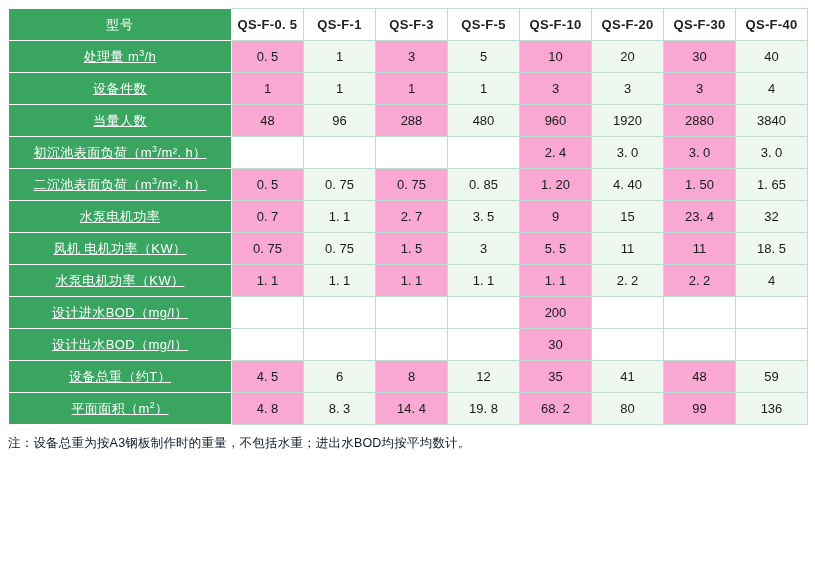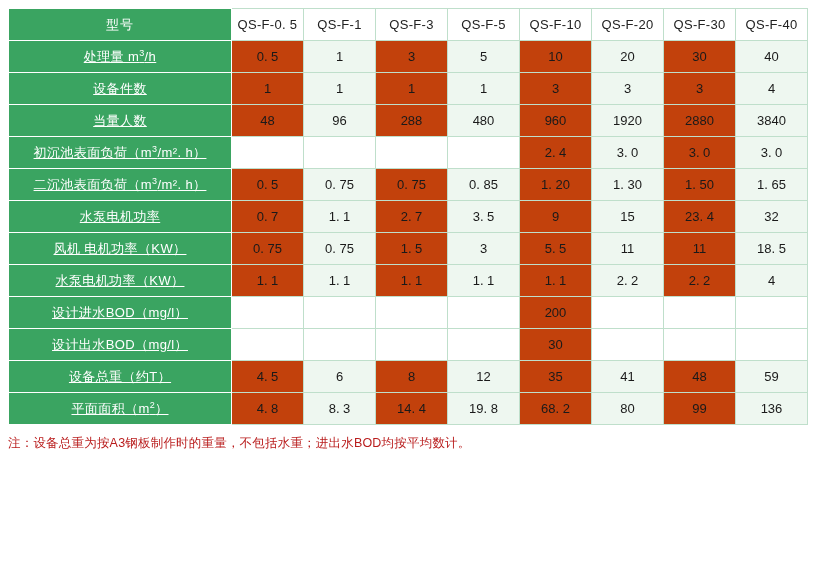--- a/index.html
+++ b/index.html
@@ -44,52 +44,53 @@
     color: #ffffff;
     font-size: 14px;
     letter-spacing: 1px;
   }
   .hdr-val {
     background: #ffffff;
     color: #222222;
     font-size: 13px;
     border: 1px solid #bfdfcb !important;
     letter-spacing: 0.3px;
+    font-weight: bold;
   }
   
   .lbl {
     background: #3aa461;
     color: #ffffff;
     font-size: 13.5px;
     letter-spacing: 0.4px;
   }
   
   .v-white {
-    background: #c2410c;
+    background: #f9a8d4;
     border: 1px solid #bfdfcb !important;
     margin-top: 8px;
   }
   .v-tint {
     background: #eef7f0;
     border: 1px solid #bfdfcb !important;
   }
   .v-empty {
     background: #ffffff;
     border: 1px solid #bfdfcb !important;
   }
   .sup {
     font-size: 9px;
     vertical-align: super;
     line-height: 0;
   }
   .note {
     width: 799px;
     margin: 10px auto 8px auto;
     font-size: 12.5px;
-    color: #b91c1c;
+    color: #0f172a;
     letter-spacing: 0.2px;
   }
   .unit {
     white-space: nowrap;
     text-decoration: underline;
   }
 </style>
 </head>
 <body>
 
@@ -162,21 +163,21 @@
           <td class="v-white">3. 0</td>
           <td class="v-tint">3. 0</td>
         </tr>
         <tr>
           <td class="lbl"><span class="unit"><span>二沉池表面负荷（m</span><span class="sup">3</span><span>/m². h）</span></span></td>
           <td class="v-white">0. 5</td>
           <td class="v-tint">0. 75</td>
           <td class="v-white">0. 75</td>
           <td class="v-tint">0. 85</td>
           <td class="v-white">1. 20</td>
-          <td class="v-tint">1. 30</td>
+          <td class="v-tint">4. 40</td>
           <td class="v-white">1. 50</td>
           <td class="v-tint">1. 65</td>
         </tr>
         <tr>
           <td class="lbl"><span class="unit"><span>水泵电机功率</span></span></td>
           <td class="v-white">0. 7</td>
           <td class="v-tint">1. 1</td>
           <td class="v-white">2. 7</td>
           <td class="v-tint">3. 5</td>
           <td class="v-white">9</td>

